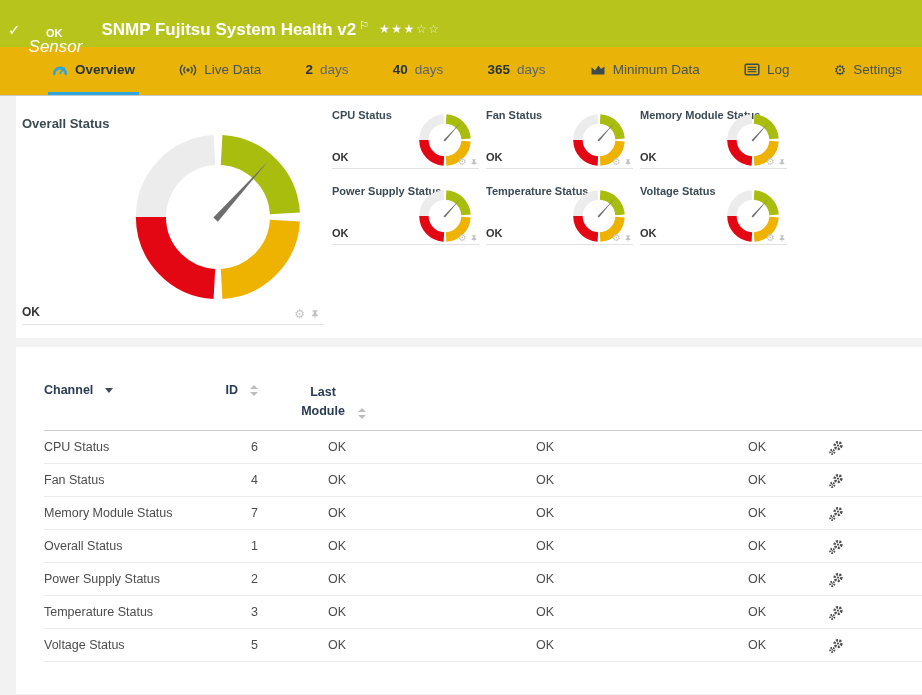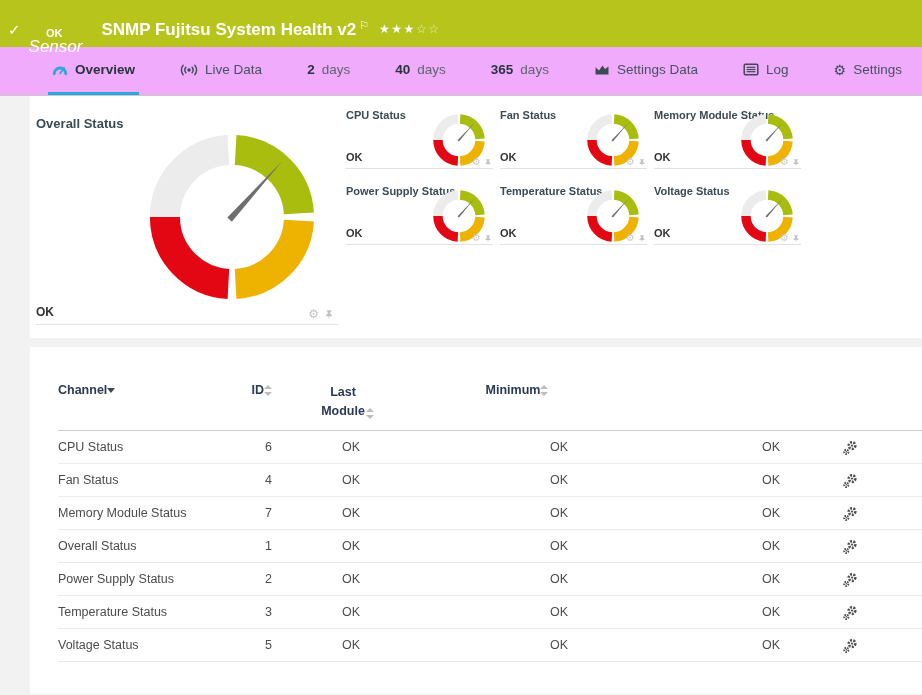--- a/index.html
+++ b/index.html
@@ -23,36 +23,36 @@
   .tb-line1{position:absolute;left:8px;top:3px;display:flex;align-items:center;}
   .check{font-size:15px;font-weight:bold;margin-right:8px;}
   .kind{font-style:italic;font-size:17px;margin-right:7px;margin-top:34px;}
   .sensor-title{font-size:17px;font-weight:bold;margin-left:12px;}
   .flag{font-size:11px;margin:-10px 0 0 3px;}
   .stars{font-size:12px;letter-spacing:1.5px;margin-left:10px;margin-top:-2px;}
   .stars .empty{opacity:.7;}
   .tb-status{position:absolute;left:46px;top:27px;font-size:11px;font-weight:bold;}
   
   .tabbar{
-    height:49px;background:#f0abfc;border-bottom:1px solid #c9c9c9;
+    height:49px;background:#eab308;border-bottom:1px solid #c9c9c9;
     display:flex;justify-content:space-between;padding:0 16px 0 48px;
   }
   .tab{
     display:flex;align-items:center;gap:7px;font-size:13.5px;color:#45535d;
     padding:0 4px;border-bottom:3px solid transparent;cursor:pointer;white-space:nowrap;
   }
   .tab svg{flex:none;}
   .tab.active{border-bottom-color:var(--accent-blue);color:#28343c;font-weight:bold;}
   .tab.active .tabicon{color:var(--accent-blue);}
   .tabicon{color:#3c4a52;}
   .tab .num{font-weight:bold;color:#28343c;}
   .tab .days{color:#5c666e;}
   .tab .gear-glyph{font-size:14px;line-height:1;color:#3c4a52;}
   
-  .content{padding-left:30px;}
+  .content{padding-left:16px;}
   .card{background:#fff;}
   .overview-card{height:242px;display:flex;padding-top:10px;}
   .main-panel{
     width:302px;margin-left:6px;position:relative;height:219px;
     border-bottom:1px solid #e2e2e2;padding:10px 8px 0 0;
   }
   .main-title{font-size:13px;font-weight:bold;color:#3b4a55;}
   .gauge-lg{width:172px;height:172px;display:block;margin:0 12px 0 auto;}
   .main-footer{position:absolute;left:0;right:0;bottom:4px;}
   .status-label{font-size:12px;font-weight:bold;color:#333;}
@@ -77,21 +77,21 @@
   .arc-yellow{stroke:var(--gauge-yellow);}
   .arc-red{stroke:var(--gauge-red);}
   .needle{fill:var(--needle-gray);}
   
   .table-card{margin-top:9px;height:347px;padding:36px 0 0 28px;}
   .tgrid{display:grid;grid-template-columns:156px 58px 150px 190px 230px 1fr;}
   .thead{
     font-size:12.5px;font-weight:bold;color:#2a3b55;
     padding-bottom:9px;border-bottom:1px solid #ccc;align-items:start;
   }
-  .th{display:flex;align-items:flex-start;gap:0;cursor:pointer;}
+  .th{display:flex;align-items:flex-start;gap:12px;cursor:pointer;}
   .th-id{justify-content:flex-end;}
   .th-center{justify-content:center;}
   .hdr-wrap{display:inline-block;max-width:46px;text-align:center;line-height:1.5;}
   .caret-desc{
     width:0;height:0;border-left:4px solid transparent;border-right:4px solid transparent;
     border-top:5px solid #3b4a55;margin-top:5px;
   }
   .sort{position:relative;width:8px;height:13px;display:inline-block;flex:none;margin-top:1px;}
   .sort::before,.sort::after{content:"";position:absolute;left:0;width:0;height:0;
     border-left:4px solid transparent;border-right:4px solid transparent;}
@@ -183,21 +183,21 @@
     <span class="days">days</span>
   </div>
   <div class="tab">
     <span class="num">365</span>
     <span class="days">days</span>
   </div>
   <div class="tab">
     <svg class="tabicon" width="16" height="13">
         <use href="#chart-sym"></use>
       </svg>
-    <span>Settings Data</span>
+    <span>Minimum Data</span>
   </div>
   <div class="tab">
     <svg class="tabicon" width="16" height="13">
         <use href="#log-sym"></use>
       </svg>
     <span>Log</span>
   </div>
   <div class="tab">
     <span class="gear-glyph">⚙</span>
     <span>Settings</span>
@@ -316,24 +316,20 @@
         <span class="caret-desc"></span>
       </div>
       <div class="th th-id">
         <span>ID</span>
         <span class="sort"></span>
       </div>
       <div class="th th-center">
         <span class="hdr-wrap">Last Module</span>
         <span class="sort sort-bottom"></span>
       </div>
-      <div class="th th-center">
-        <span>Minimum</span>
-        <span class="sort"></span>
-      </div>
       <div class="th"></div>
     </div>
     <div>
   <div class="tgrid trow">
     <div class="td c-channel">CPU Status</div>
     <div class="td c-id">6</div>
     <div class="td c-last">OK</div>
     <div class="td c-min">OK</div>
     <div class="td c-max">OK</div>
     <div class="td c-gear">

